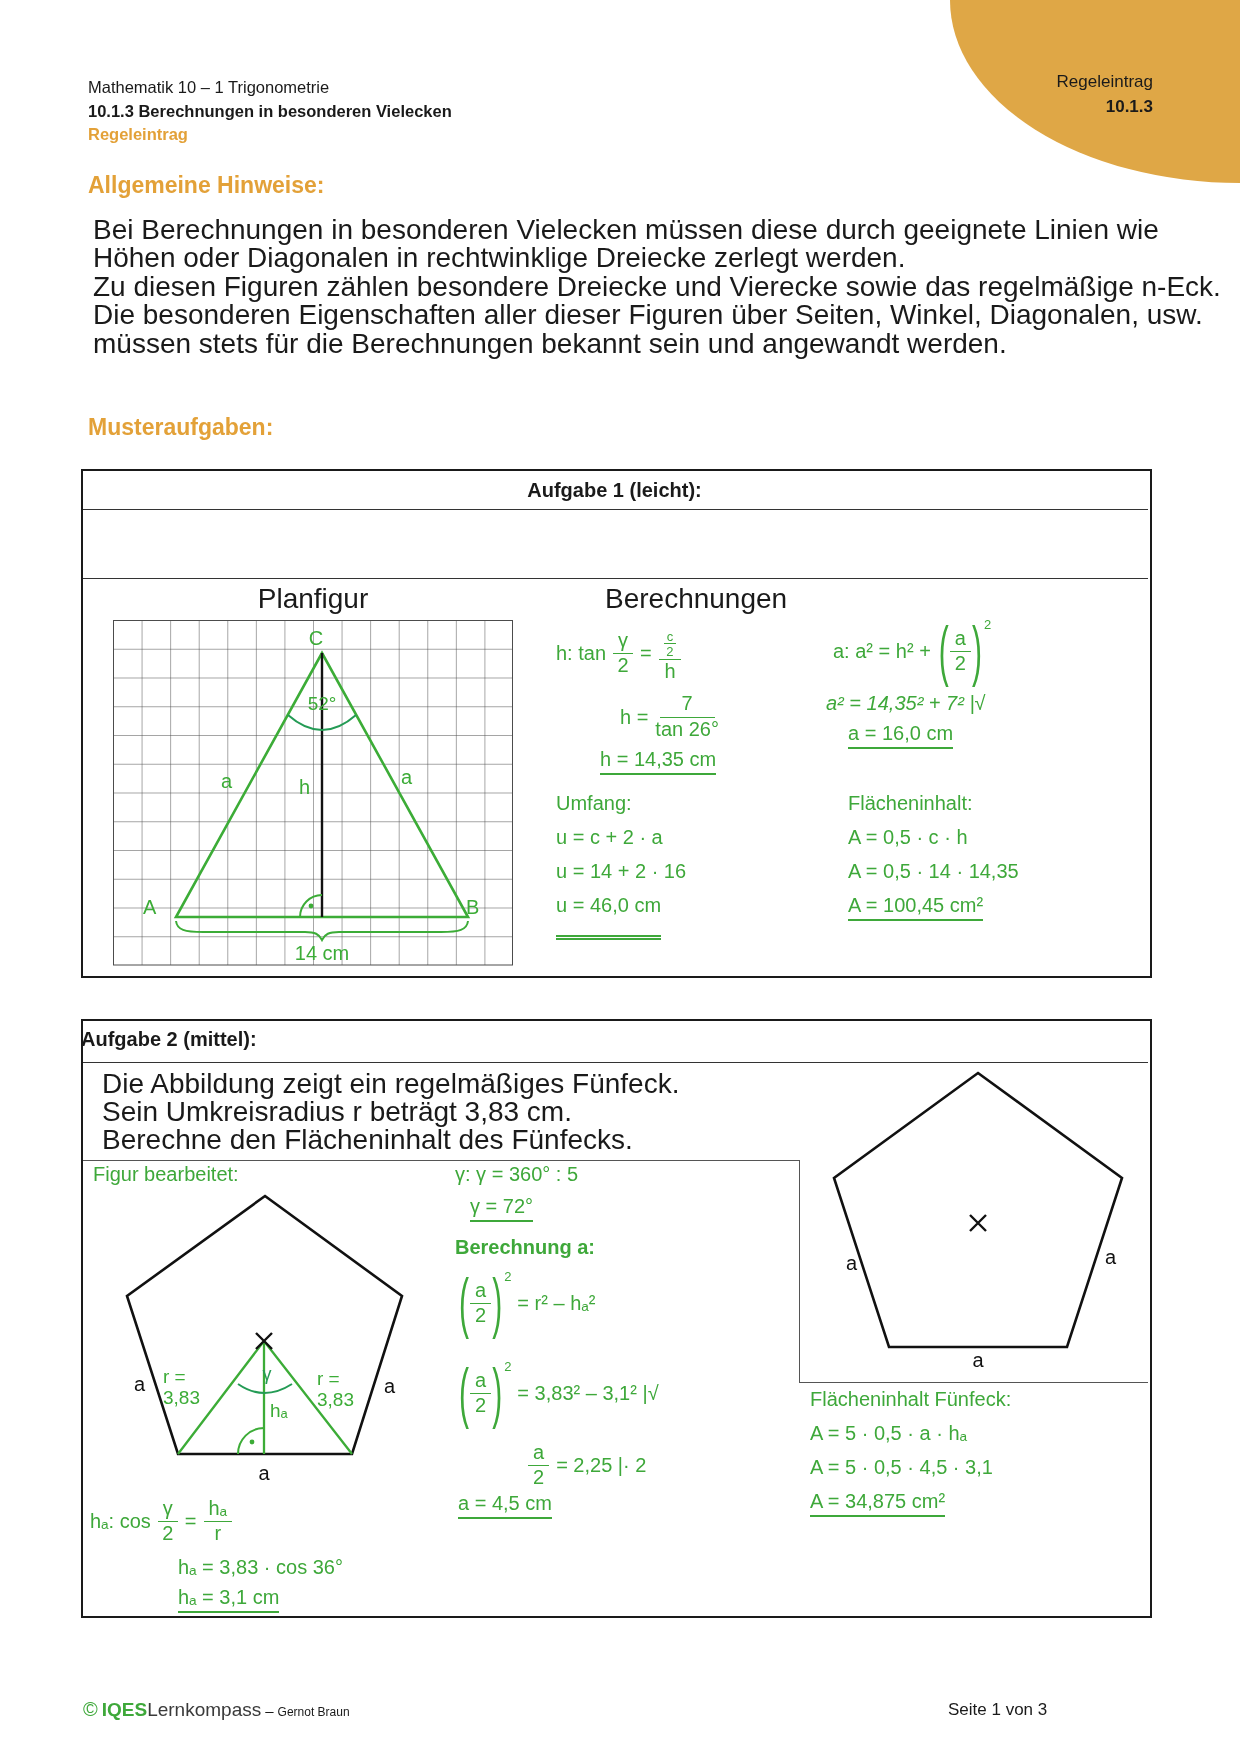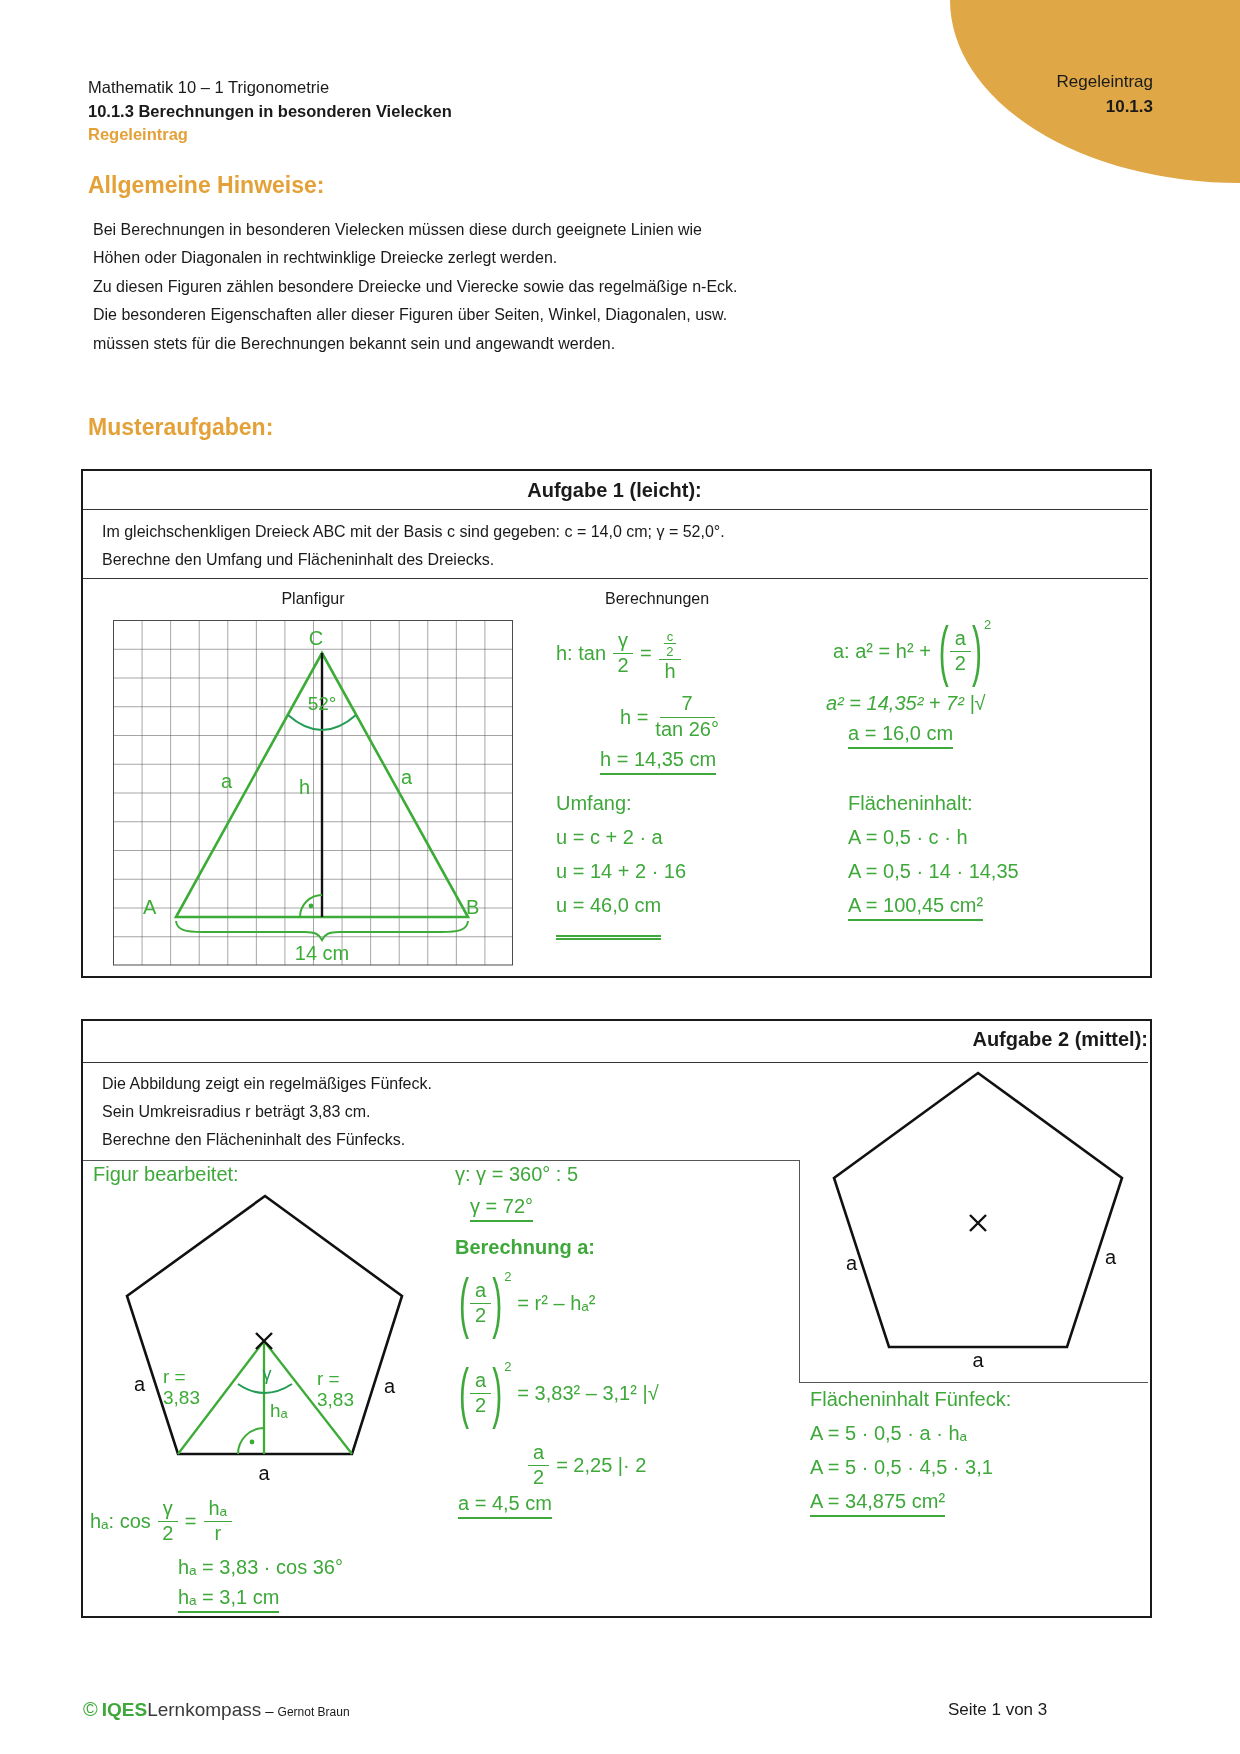--- a/index.html
+++ b/index.html
@@ -9,21 +9,21 @@
   .orange{color:#E3A138;}
   .green{color:#3EA83A;}
   .bold{font-weight:bold;}
   .blob{position:absolute;left:950px;top:0;width:290px;height:183px;background:#DFA746;
         border-radius:0 0 0 100%;}
   .blob .l1{position:absolute;right:87px;top:72px;font-size:17px;}
   .blob .l2{position:absolute;right:87px;top:97px;font-size:17px;font-weight:bold;}
   .hline{position:absolute;border-top:1.8px solid #333;}
   .vline{position:absolute;border-left:1.8px solid #555;}
   .box{position:absolute;border:2px solid #1a1a1a;}
-  .doc{font-size:16px;line-height:28px;}
+  .doc{font-size:28px;line-height:28px;}
   .gline{position:absolute;display:flex;align-items:center;gap:7px;color:#3EA83A;font-size:20px;white-space:nowrap;}
   .frac{display:inline-flex;flex-direction:column;align-items:center;line-height:1.08;text-align:center;}
   .frac .fn{border-bottom:1.8px solid currentColor;padding:0 5px 1px;}
   .frac .fd{padding-top:1px;}
   .frac.tiny{font-size:13px;line-height:1.0;}
   .frac.tiny .fn{border-bottom-width:1.2px;padding:0 3px 0;}
   .pfrac{display:inline-flex;align-items:center;}
   .bp{display:inline-block;font-size:30px;transform:scaleY(2.2);line-height:1;margin:0 1px;}
   .psup{font-size:13px;position:relative;top:-27px;left:1px;}
   .ul{border-bottom:2px solid currentColor;padding-bottom:2px;}
@@ -57,24 +57,20 @@
     <div>Die besonderen Eigenschaften aller dieser Figuren über Seiten, Winkel, Diagonalen, usw.</div>
     <div>müssen stets für die Berechnungen bekannt sein und angewandt werden.</div>
   </div>
 
   <div class="abs orange bold" style="left:88px;top:414px;font-size:23px;">Musteraufgaben:</div>
 
   <div class="box" style="left:81px;top:469px;width:1067px;height:505px;"></div>
   <div class="hline" style="left:83px;top:509px;width:1065px;"></div>
   <div class="hline" style="left:83px;top:578px;width:1065px;"></div>
   <div class="abs bold" style="left:81px;top:479px;width:1067px;text-align:center;font-size:20px;">Aufgabe 1 (leicht):</div>
-  <div class="abs doc" style="left:102px;top:518px;">
-    <div>Im gleichschenkligen Dreieck ABC mit der Basis c sind gegeben: c = 14,0 cm; γ = 52,0°.</div>
-    <div>Berechne den Umfang und Flächeninhalt des Dreiecks.</div>
-  </div>
   <div class="abs doc" style="left:113px;top:585px;width:400px;text-align:center;">Planfigur</div>
   <div class="abs doc" style="left:605px;top:585px;width:480px;text-align:left;">Berechnungen</div>
 
   <svg class="abs" style="left:113px;top:620px;" width="400" height="348" viewBox="0 0 400 348">
     <defs>
       <pattern id="grid" width="28.57" height="28.75" patternUnits="userSpaceOnUse">
         <path d="M28.57 0 H0 V28.75" fill="none" stroke="#4c4c4c" stroke-width="1"></path>
       </pattern>
     </defs>
     <rect x="0" y="0" width="400" height="345" fill="url(#grid)"></rect>
@@ -150,21 +146,21 @@
   <div class="gline" style="left:848px;top:860px;">A = 0,5 · 14 · 14,35</div>
   <div class="gline" style="left:848px;top:894px;">
     <span class="ul">A = 100,45 cm²</span>
   </div>
 
   <div class="box" style="left:81px;top:1019px;width:1067px;height:595px;"></div>
   <div class="hline" style="left:83px;top:1062px;width:1065px;"></div>
   <div class="hline" style="left:83px;top:1160px;width:716px;border-top-color:#555;"></div>
   <div class="vline" style="left:799px;top:1160px;height:222px;"></div>
   <div class="hline" style="left:799px;top:1382px;width:349px;border-top-color:#555;"></div>
-  <div class="abs bold" style="left:81px;top:1028px;width:1067px;text-align:right;font-size:20px;">Aufgabe 2 (mittel):</div>
+  <div class="abs bold" style="left:81px;top:1028px;width:1067px;text-align:left;font-size:20px;">Aufgabe 2 (mittel):</div>
   <div class="abs doc" style="left:102px;top:1070px;">
     <div>Die Abbildung zeigt ein regelmäßiges Fünfeck.</div>
     <div>Sein Umkreisradius r beträgt 3,83 cm.</div>
     <div>Berechne den Flächeninhalt des Fünfecks.</div>
   </div>
 
   <svg class="abs" style="left:800px;top:1063px;" width="352" height="318" viewBox="0 0 352 318">
     <path d="M178,10 L322,115 L267,284 L89,284 L34,115 Z" fill="none" stroke="#111" stroke-width="2.6"></path>
     <path d="M170,152 L186,168 M186,152 L170,168" stroke="#111" stroke-width="2.4"></path>
     <text x="46" y="207" font-size="20" fill="#111">a</text>

